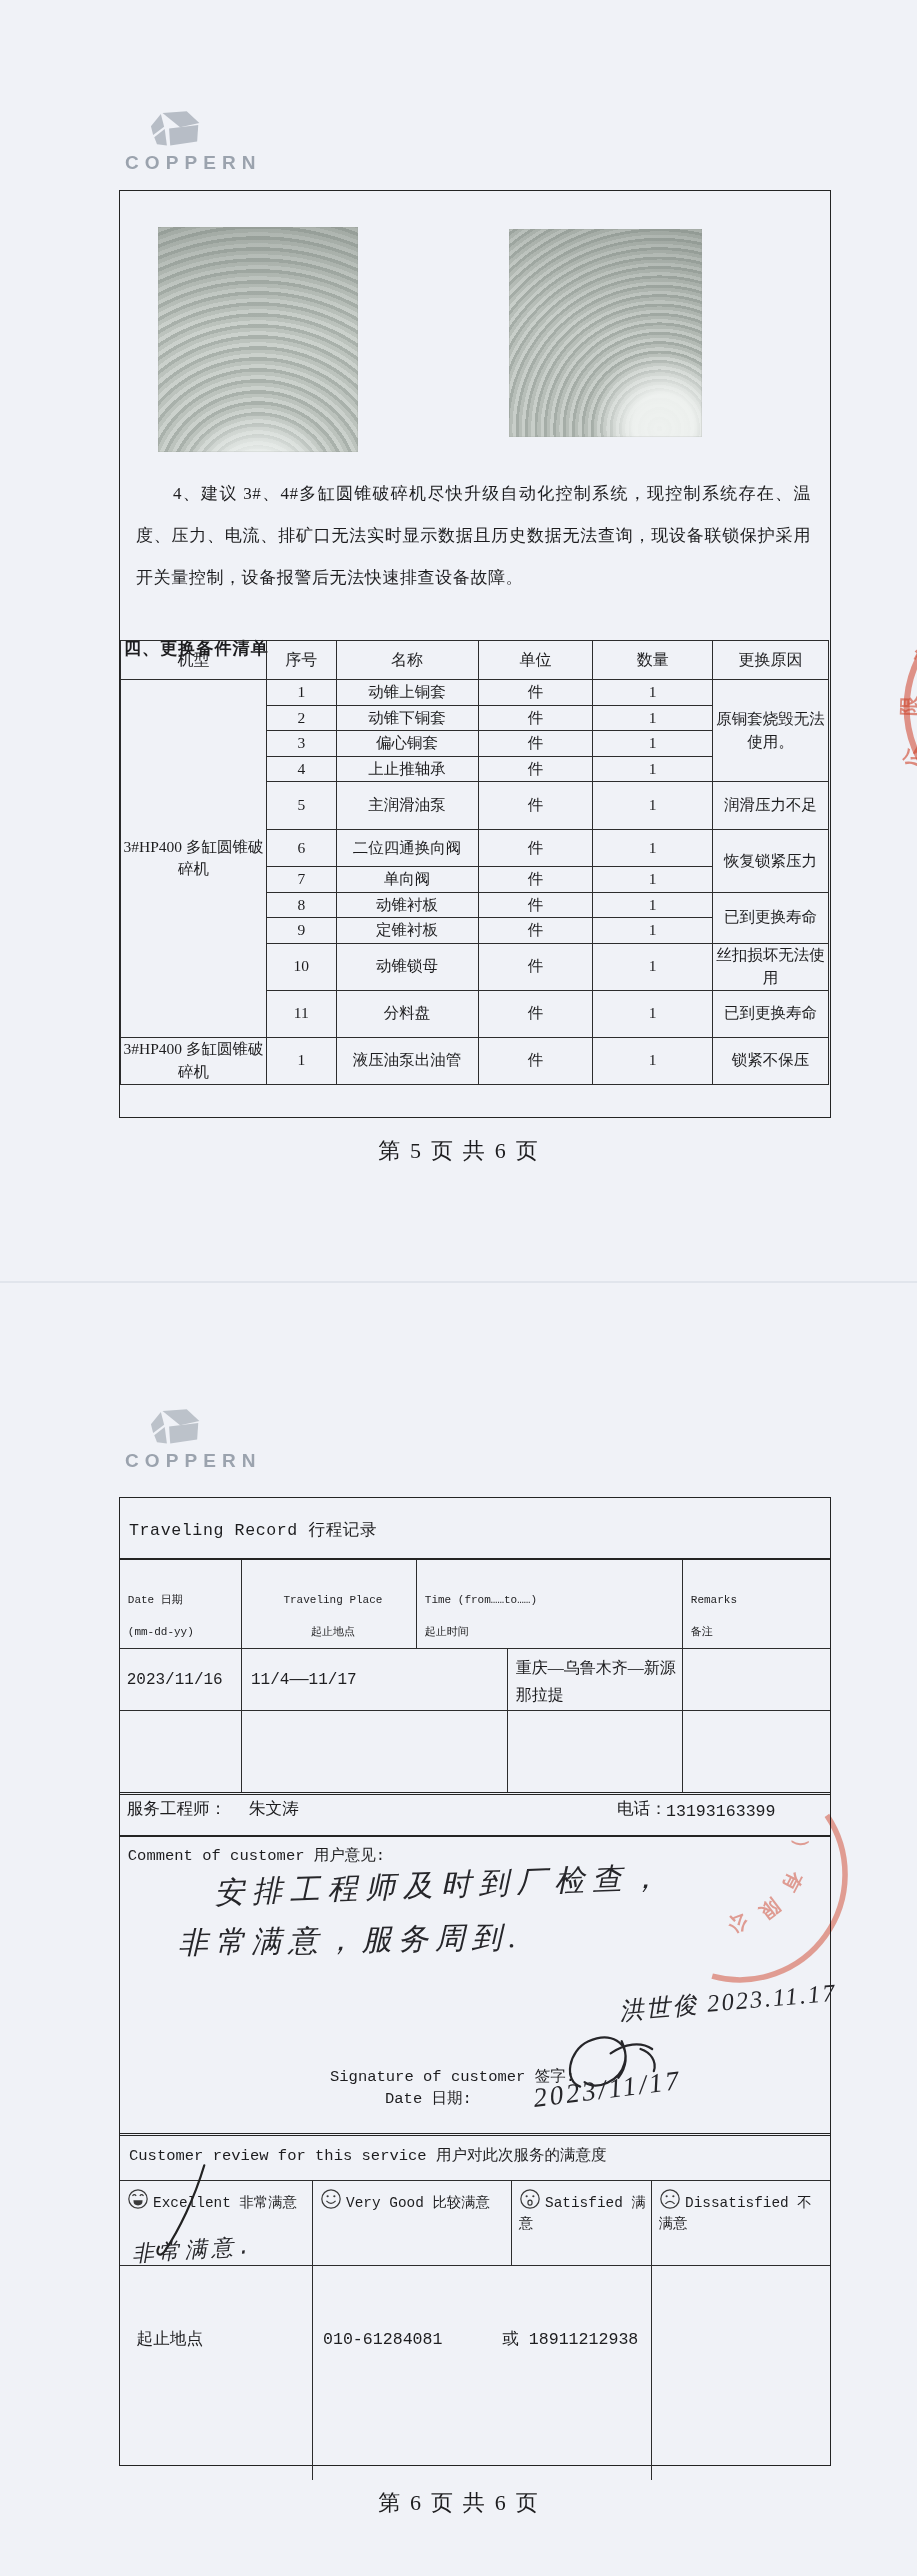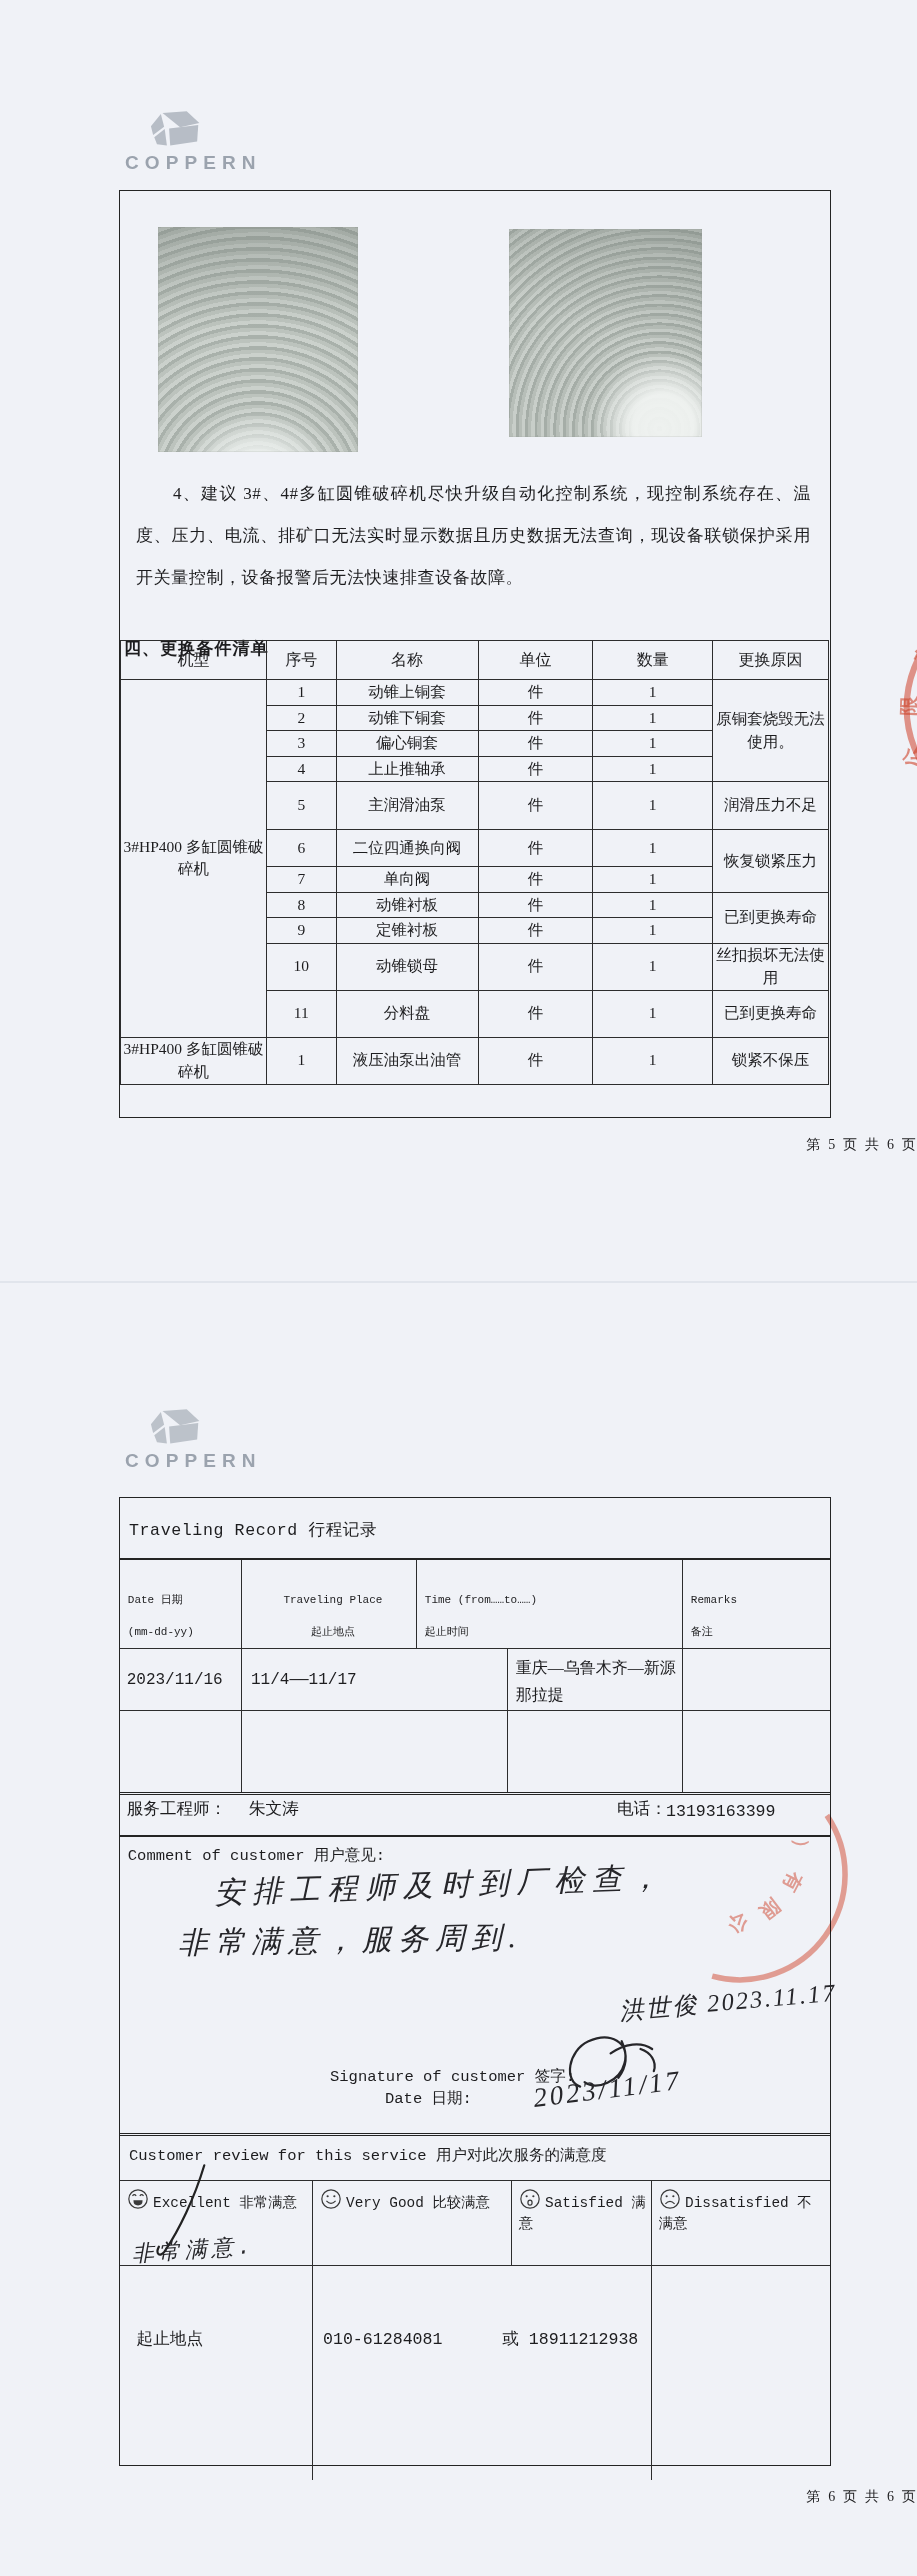--- a/index.html
+++ b/index.html
@@ -33,21 +33,21 @@
   .photo2{
     background:
       linear-gradient(200deg, rgba(105,114,108,.32), rgba(105,114,108,0) 50%),
       radial-gradient(circle at 80% 94%, rgba(240,243,241,.95) 0 30.5px, rgba(240,243,241,0) 72px),
       repeating-radial-gradient(circle at 78% 96%, #a5ada7 0 2.8px, #c8cec9 2.8px 6.1px, #b7beb8 6.1px 9.4px);
   }
 
   
   .suggestion{font-size:17px;line-height:42px;text-align:justify;text-indent:37px;letter-spacing:0.6px;}
   .section-title{font-size:17px;font-weight:bold;letter-spacing:1.1px;}
-  .page-footer{width:100%;text-align:right;font-size:14px;letter-spacing:2.2px;}
+  .page-footer{width:100%;text-align:center;font-size:22px;letter-spacing:2.2px;}
 
   
   table.parts{border-collapse:collapse;width:709px;table-layout:fixed;}
   table.parts td{border:1.1px solid #2d2d2d;text-align:center;vertical-align:middle;
     font-size:15.5px;line-height:1.45;padding:0 2.2px;overflow:hidden;}
   table.parts tr.hdr td{font-size:16px;}
   table.parts{border:1.7px solid #242424;}
 
   
   .ttable{border:1.7px solid #242424;}

